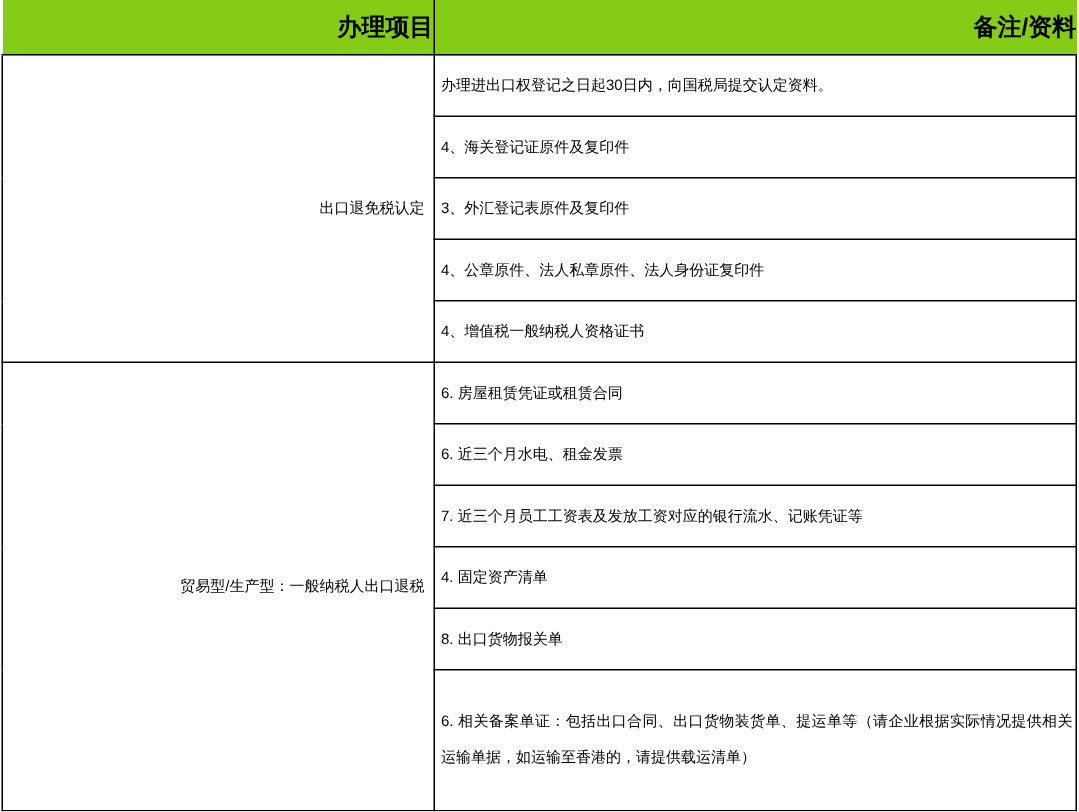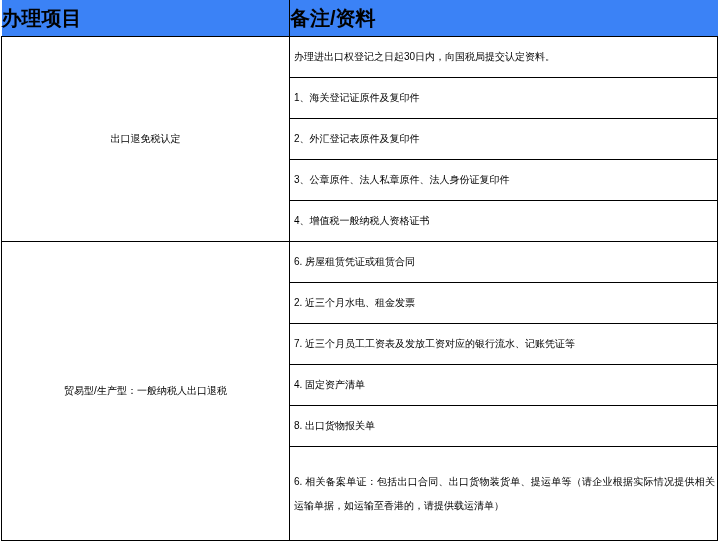--- a/index.html
+++ b/index.html
@@ -20,25 +20,25 @@
     table-layout: fixed;
     width: 716px;
     margin-left: 1px;
     margin-top: 0;
   }
   col.c-item  { width: 288px; }
   col.c-notes { width: 428px; }
 
   
   thead th {
-    background: #3b82f6;
+    background: #84cc16;
     font-weight: bold;
-    font-size: 20px;
+    font-size: 16px;
     color: #000000;
-    text-align: left;
+    text-align: right;
     vertical-align: middle;
     height: 36px;
     border: none;
     border-bottom: 1.5px solid #000000;
     padding: 0;
   }
   thead th.first {
     border-right: 1.5px solid #000000;
   }
 
@@ -47,21 +47,21 @@
     font-size: 10px;
     color: #000000;
     vertical-align: middle;
     padding: 0;
     background: #ffffff;
   }
   tbody tr { height: 41px; }
   tbody tr.tall { height: 94px; }
 
   td.item-cell {
-    text-align: center;
+    text-align: right;
     padding: 0 6px;
   }
   td.note-cell {
     text-align: left;
     padding: 0 2px 0 4px;
   }
   td.note-cell.oneline {
     white-space: nowrap;
     overflow: hidden;
   }
@@ -87,38 +87,38 @@
         <th>备注/资料</th>
       </tr>
     </thead>
     <tbody>
 
       <tr>
         <td class="item-cell" rowspan="5">出口退免税认定</td>
         <td class="note-cell oneline">办理进出口权登记之日起30日内，向国税局提交认定资料。</td>
       </tr>
       <tr>
-        <td class="note-cell oneline">1、海关登记证原件及复印件</td>
+        <td class="note-cell oneline">4、海关登记证原件及复印件</td>
       </tr>
       <tr>
-        <td class="note-cell oneline">2、外汇登记表原件及复印件</td>
+        <td class="note-cell oneline">3、外汇登记表原件及复印件</td>
       </tr>
       <tr>
-        <td class="note-cell oneline">3、公章原件、法人私章原件、法人身份证复印件</td>
+        <td class="note-cell oneline">4、公章原件、法人私章原件、法人身份证复印件</td>
       </tr>
       <tr>
         <td class="note-cell oneline">4、增值税一般纳税人资格证书</td>
       </tr>
 
       <tr>
         <td class="item-cell" rowspan="6">贸易型/生产型：一般纳税人出口退税</td>
         <td class="note-cell oneline">6. 房屋租赁凭证或租赁合同</td>
       </tr>
       <tr>
-        <td class="note-cell oneline">2. 近三个月水电、租金发票</td>
+        <td class="note-cell oneline">6. 近三个月水电、租金发票</td>
       </tr>
       <tr>
         <td class="note-cell oneline">7. 近三个月员工工资表及发放工资对应的银行流水、记账凭证等</td>
       </tr>
       <tr>
         <td class="note-cell oneline">4. 固定资产清单</td>
       </tr>
       <tr>
         <td class="note-cell oneline">8. 出口货物报关单</td>
       </tr>

